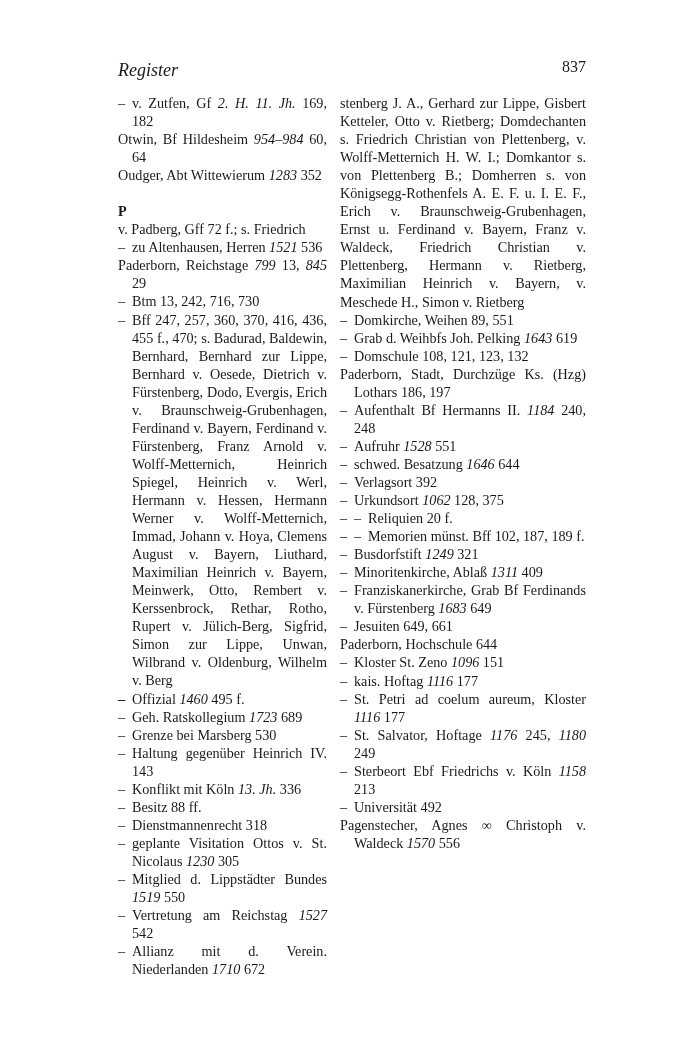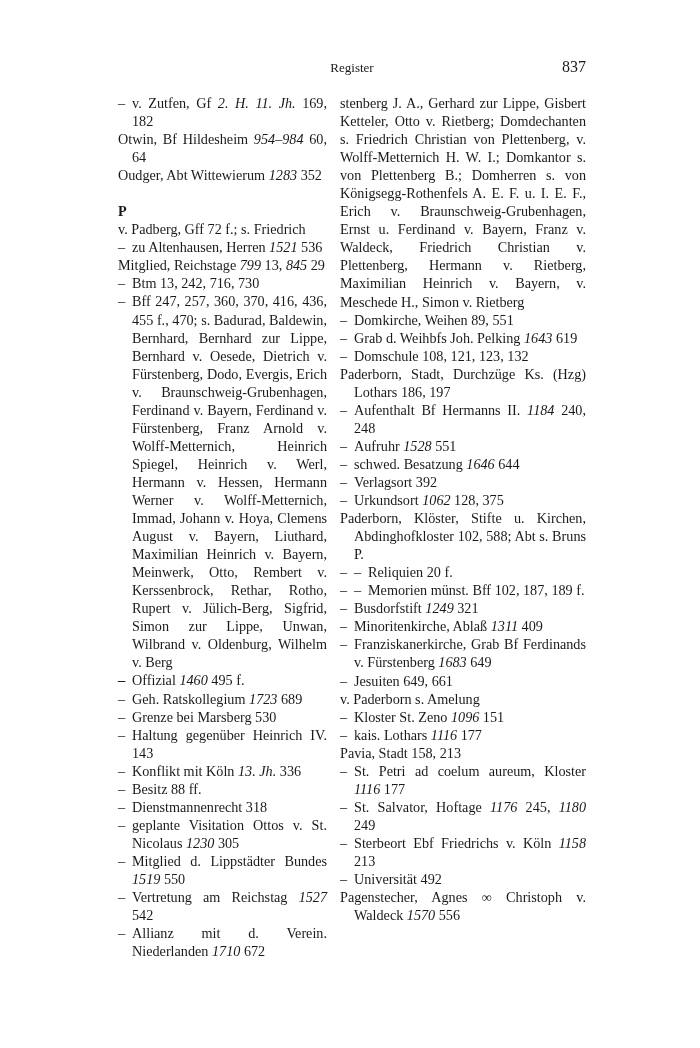--- a/index.html
+++ b/index.html
@@ -1,19 +1,19 @@
 <!DOCTYPE html>
 <html><head>
 <meta charset="utf-8">
 <style>
   html, body { margin: 0; padding: 0; background: #ffffff; }
   body { width: 700px; height: 1048px; position: relative; overflow: hidden;
          font-family: "Liberation Serif", "DejaVu Serif", serif; color: #1a1a1a; }
   .header { position: absolute; top: 58px; left: 118px; width: 468px; height: 22px; }
-  .running-title { position: absolute; left: 0; right: 0; text-align: center; font-size: 13px; top: 2px; }
+  .running-title { position: absolute; left: 0; right: 0; text-align: left; font-size: 18px; top: 2px; font-style: italic; }
   .page-number { position: absolute; right: 0; top: 0; font-size: 16px; }
   .col { position: absolute; top: 94px; font-size: 14.2px; line-height: 18.05px; }
   .col-left { left: 118px; width: 209px; }
   .col-right { left: 340px; width: 246px; }
   .entry { text-align: justify; position: relative; }
   .entry.l0 { padding-left: 14px; text-indent: -14px; }
   .entry.l1 { padding-left: 14px; }
   .entry.l2 { padding-left: 28px; }
   .entry .dash { position: absolute; left: 0; top: 0; }
   .entry.l2 .dash2 { position: absolute; left: 14px; top: 0; }
@@ -28,21 +28,21 @@
   <span class="page-number">837</span>
 </div>
 
 <div class="col col-left">
     <div class="entry l1"><span class="dash">–</span><span>v. Zutfen, Gf </span><i>2. H. 11. Jh.</i><span> 169, 182</span></div>
     <div class="entry l0"><span>Otwin, Bf Hildesheim </span><i>954–984</i><span> 60, 64</span></div>
     <div class="entry l0"><span>Oudger, Abt Wittewierum </span><i>1283</i><span> 352</span></div>
     <div class="entry letter"><span>P</span></div>
     <div class="entry l0"><span>v. Padberg, Gff 72 f.; s. Friedrich</span></div>
     <div class="entry l1"><span class="dash">–</span><span>zu Altenhausen, Herren </span><i>1521</i><span> 536</span></div>
-    <div class="entry l0"><span>Mitglied, Reichstage </span><i>799</i><span> 13, </span><i>845</i><span> 29</span></div>
+    <div class="entry l0"><span>Paderborn, Reichstage </span><i>799</i><span> 13, </span><i>845</i><span> 29</span></div>
     <div class="entry l1"><span class="dash">–</span><span>Btm 13, 242, 716, 730</span></div>
     <div class="entry l1"><span class="dash">–</span><span>Bff 247, 257, 360, 370, 416, 436, 455 f., 470; s. Badurad, Baldewin, Bernhard, Bernhard zur Lippe, Bernhard v. Oesede, Dietrich v. Fürstenberg, Dodo, Evergis, Erich v. Braunschweig-Grubenhagen, Ferdinand v. Bayern, Ferdinand v. Fürstenberg, Franz Arnold v. Wolff-Metternich, Heinrich Spiegel, Heinrich v. Werl, Hermann v. Hessen, Hermann Werner v. Wolff-Metternich, Immad, Johann v. Hoya, Clemens August v. Bayern, Liuthard, Maximilian Heinrich v. Bayern, Meinwerk, Otto, Rembert v. Kerssenbrock, Rethar, Rotho, Rupert v. Jülich-Berg, Sigfrid, Simon zur Lippe, Unwan, Wilbrand v. Oldenburg, Wilhelm v. Berg</span></div>
     <div class="entry l1"><span class="dash">–</span></div>
     <div class="entry l1"><span class="dash">–</span></div>
     <div class="entry l1"><span class="dash">–</span><span>Offizial </span><i>1460</i><span> 495 f.</span></div>
     <div class="entry l1"><span class="dash">–</span><span>Geh. Ratskollegium </span><i>1723</i><span> 689</span></div>
     <div class="entry l1"><span class="dash">–</span><span>Grenze bei Marsberg 530</span></div>
     <div class="entry l1"><span class="dash">–</span><span>Haltung gegenüber Heinrich IV. 143</span></div>
     <div class="entry l1"><span class="dash">–</span><span>Konflikt mit Köln </span><i>13. Jh.</i><span> 336</span></div>
     <div class="entry l1"><span class="dash">–</span><span>Besitz 88 ff.</span></div>
@@ -56,29 +56,27 @@
     <div class="entry cont"><span>stenberg J. A., Gerhard zur Lippe, Gisbert Ketteler, Otto v. Rietberg; Domdechanten s. Friedrich Christian von Plettenberg, v. Wolff-Metternich H. W. I.; Domkantor s. von Plettenberg B.; Domherren s. von Königsegg-Rothenfels A. E. F. u. I. E. F., Erich v. Braunschweig-Grubenhagen, Ernst u. Ferdinand v. Bayern, Franz v. Waldeck, Friedrich Christian v. Plettenberg, Hermann v. Rietberg, Maximilian Heinrich v. Bayern, v. Meschede H., Simon v. Rietberg</span></div>
     <div class="entry l1"><span class="dash">–</span><span>Domkirche, Weihen 89, 551</span></div>
     <div class="entry l1"><span class="dash">–</span><span>Grab d. Weihbfs Joh. Pelking </span><i>1643</i><span> 619</span></div>
     <div class="entry l1"><span class="dash">–</span><span>Domschule 108, 121, 123, 132</span></div>
     <div class="entry l0"><span>Paderborn, Stadt, Durchzüge Ks. (Hzg) Lothars 186, 197</span></div>
     <div class="entry l1"><span class="dash">–</span><span>Aufenthalt Bf Hermanns II. </span><i>1184</i><span> 240, 248</span></div>
     <div class="entry l1"><span class="dash">–</span><span>Aufruhr </span><i>1528</i><span> 551</span></div>
     <div class="entry l1"><span class="dash">–</span><span>schwed. Besatzung </span><i>1646</i><span> 644</span></div>
     <div class="entry l1"><span class="dash">–</span><span>Verlagsort 392</span></div>
     <div class="entry l1"><span class="dash">–</span><span>Urkundsort </span><i>1062</i><span> 128, 375</span></div>
-    <div class="entry l0"><span>Paderborn, Klöster, Stifte u. Kirchen, Abdinghofkloster 102, 588; Abt s. Bruns P.</span></div>
     <div class="entry l2"><span class="dash">–</span><span class="dash2">–</span><span>Reliquien 20 f.</span></div>
     <div class="entry l2"><span class="dash">–</span><span class="dash2">–</span><span>Memorien münst. Bff 102, 187, 189 f.</span></div>
     <div class="entry l1"><span class="dash">–</span><span>Busdorfstift </span><i>1249</i><span> 321</span></div>
     <div class="entry l1"><span class="dash">–</span><span>Minoritenkirche, Ablaß </span><i>1311</i><span> 409</span></div>
     <div class="entry l1"><span class="dash">–</span><span>Franziskanerkirche, Grab Bf Ferdinands v. Fürstenberg </span><i>1683</i><span> 649</span></div>
     <div class="entry l1"><span class="dash">–</span><span>Jesuiten 649, 661</span></div>
-    <div class="entry l0"><span>v. Paderborn s. Amelung</span></div>
+    <div class="entry l0"><span>Paderborn, Hochschule 644</span></div>
     <div class="entry l1"><span class="dash">–</span><span>Kloster St. Zeno </span><i>1096</i><span> 151</span></div>
-    <div class="entry l1"><span class="dash">–</span><span>kais. Lothars </span><i>1116</i><span> 177</span></div>
-    <div class="entry l0"><span>Pavia, Stadt 158, 213</span></div>
+    <div class="entry l1"><span class="dash">–</span><span>kais. Hoftag </span><i>1116</i><span> 177</span></div>
     <div class="entry l1"><span class="dash">–</span><span>St. Petri ad coelum aureum, Kloster </span><i>1116</i><span> 177</span></div>
     <div class="entry l1"><span class="dash">–</span><span>St. Salvator, Hoftage </span><i>1176</i><span> 245, </span><i>1180</i><span> 249</span></div>
     <div class="entry l1"><span class="dash">–</span><span>Sterbeort Ebf Friedrichs v. Köln </span><i>1158</i><span> 213</span></div>
     <div class="entry l1"><span class="dash">–</span><span>Universität 492</span></div>
     <div class="entry l0"><span>Pagenstecher, Agnes ∞ Christoph v. Waldeck </span><i>1570</i><span> 556</span></div>
   </div>
 
 </body></html>

